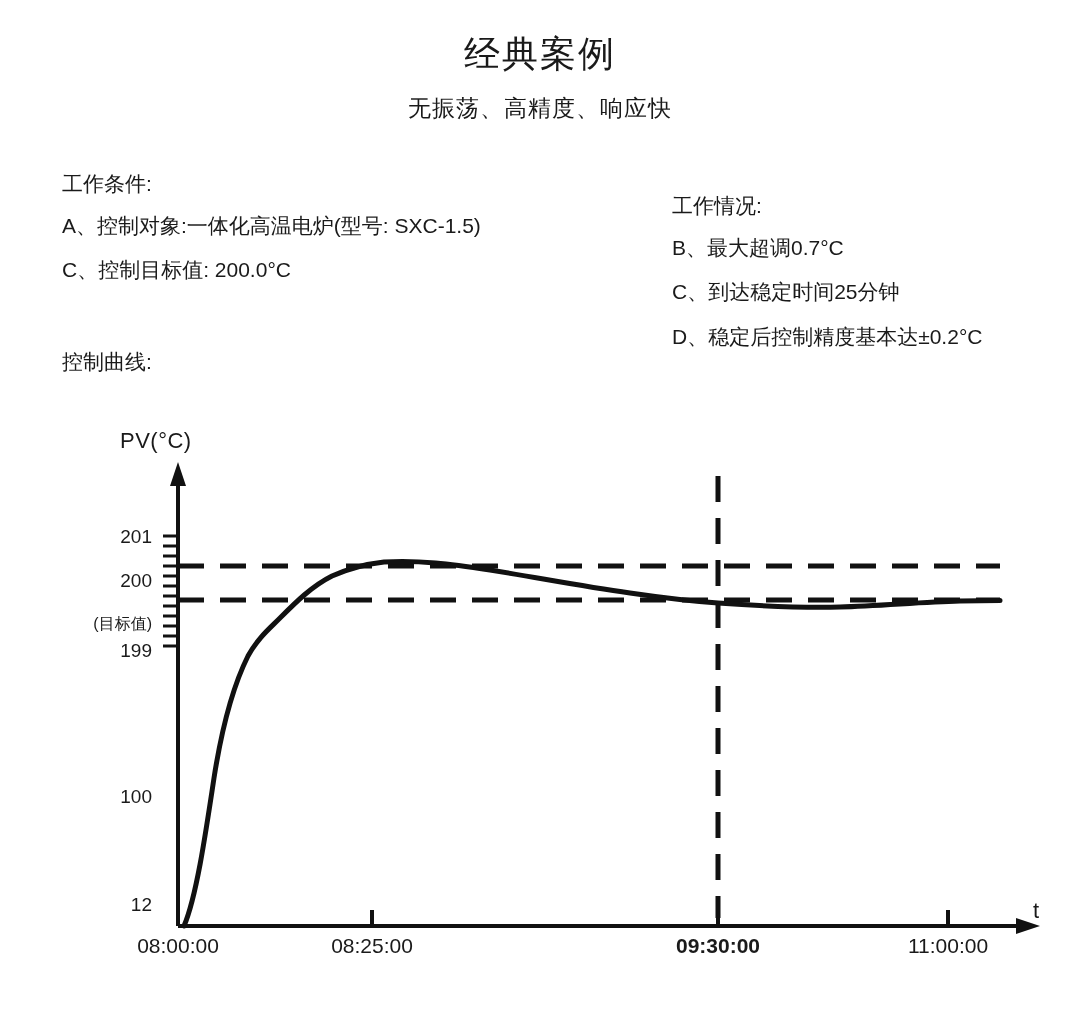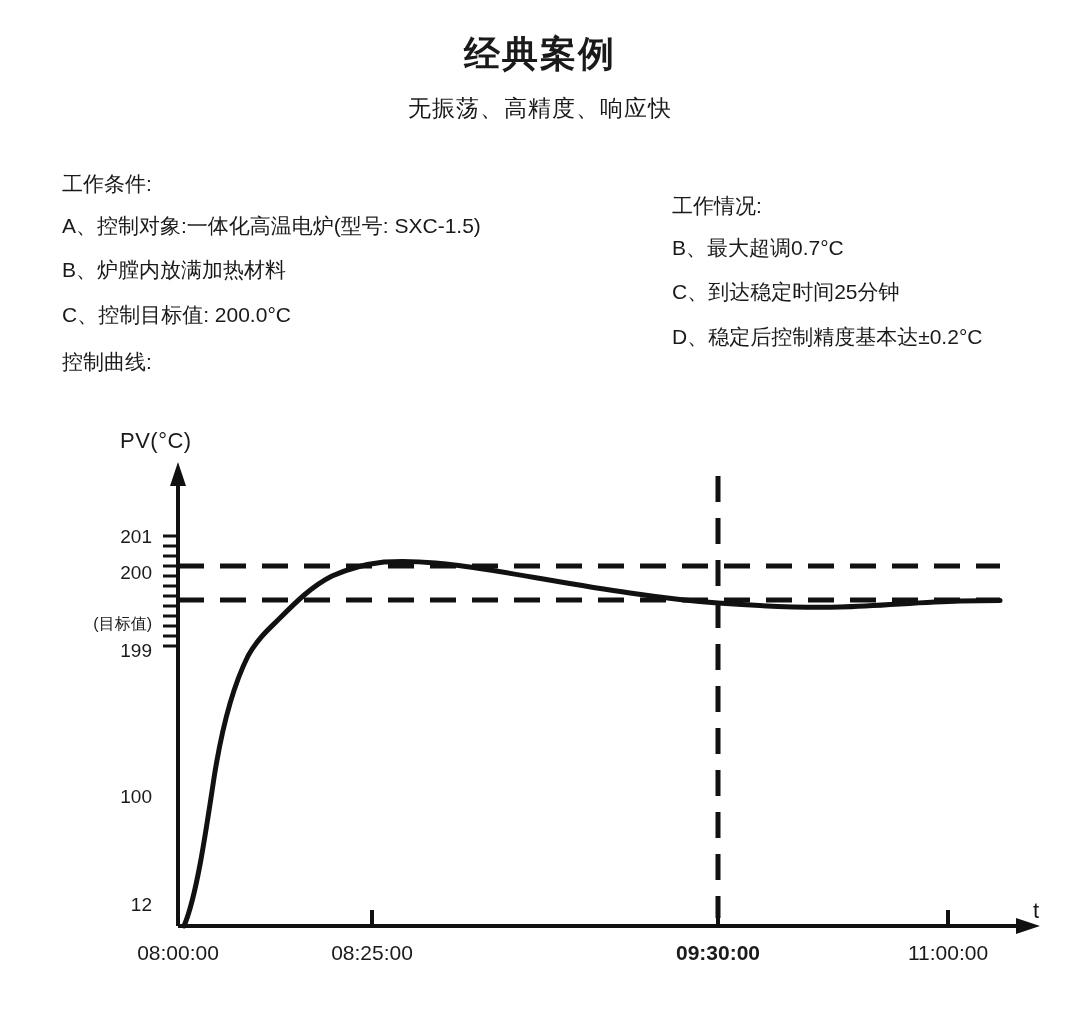--- a/index.html
+++ b/index.html
@@ -11,21 +11,21 @@
     height: 1035px;
     background: #ffffff;
     font-family: "Liberation Sans", sans-serif;
     color: #1a1a1a;
     position: relative;
     overflow: hidden;
   }
   .title {
     text-align: center;
     font-size: 36px;
-    font-weight: bold;
+    font-weight: normal;
     letter-spacing: 2px;
     margin-top: 32px;
     line-height: 1.2;
   }
   .subtitle {
     text-align: center;
     font-size: 23px;
     margin-top: 18px;
     letter-spacing: 1px;
   }
@@ -102,59 +102,57 @@
     top: 0;
     width: 152px;
     height: 520px;
   }
   .xtick {
     position: absolute;
     font-size: 21px;
     text-align: center;
     white-space: nowrap;
     transform: translateX(-50%);
-    margin-top: 7px;
   }
   svg {
     position: absolute;
     left: 0;
     top: 0;
   }
 </style>
 </head>
 <body>
 
 <div class="title">经典案例</div>
 <div class="subtitle">无振荡、高精度、响应快</div>
 
 <div class="columns">
   <div class="col-left">
     <div class="col-head">工作条件:</div>
     <div class="col-line">A、控制对象:一体化高温电炉(型号: SXC-1.5)</div>
-    <div class="col-line">B、炉膛内放满加热材料</div>
     <div class="col-line">C、控制目标值: 200.0°C</div>
   </div>
   <div class="col-right">
     <div class="col-head">工作情况:</div>
     <div class="col-line">B、最大超调0.7°C</div>
     <div class="col-line">C、到达稳定时间25分钟</div>
     <div class="col-line">D、稳定后控制精度基本达±0.2°C</div>
   </div>
 </div>
 
 <div class="curve-label">控制曲线:</div>
 
 <div class="chart-wrap">
 
   <div class="axis-label-y">PV(°C)</div>
   <div class="axis-label-x">t</div>
 
   <div class="ytick-col">
     <div class="ytick" style="top:108px;">201</div>
-    <div class="ytick" style="top:144px;margin-left:7px;">200</div>
+    <div class="ytick" style="top:152px;margin-left:7px;">200</div>
     <div class="ytick small" style="top:196px;">(目标值)</div>
     <div class="ytick" style="top:222px;">199</div>
     <div class="ytick" style="top:368px;">100</div>
     <div class="ytick" style="top:476px;">12</div>
   </div>
 
   <svg width="1080" height="600">
 
     <line x1="178" y1="62" x2="178" y2="508" stroke="#111" stroke-width="4"></line>
     <polygon points="178,44 170,68 186,68" fill="#111"></polygon>

